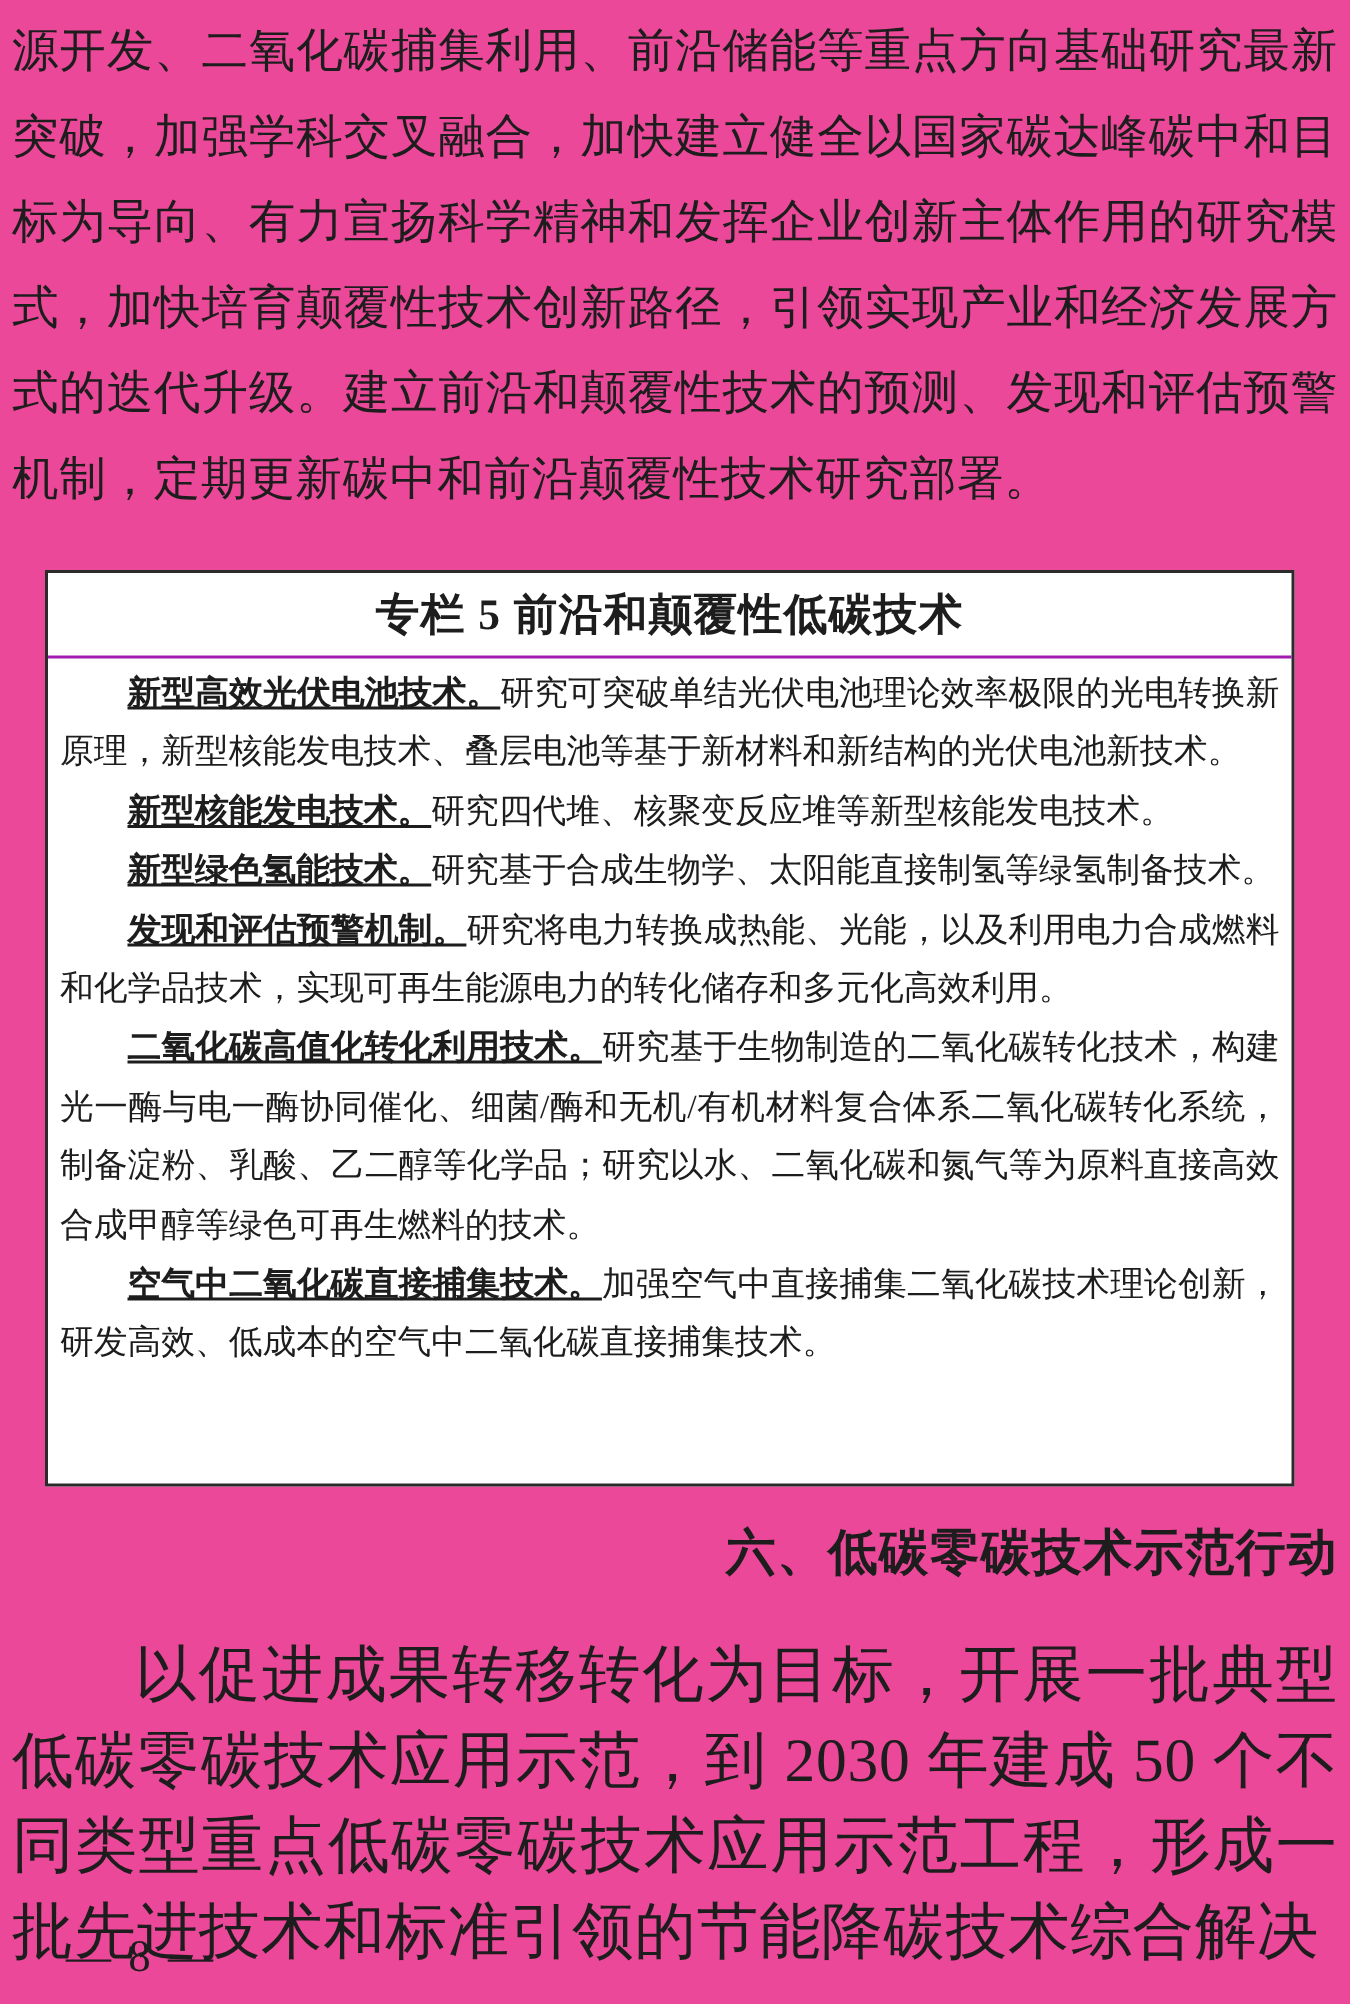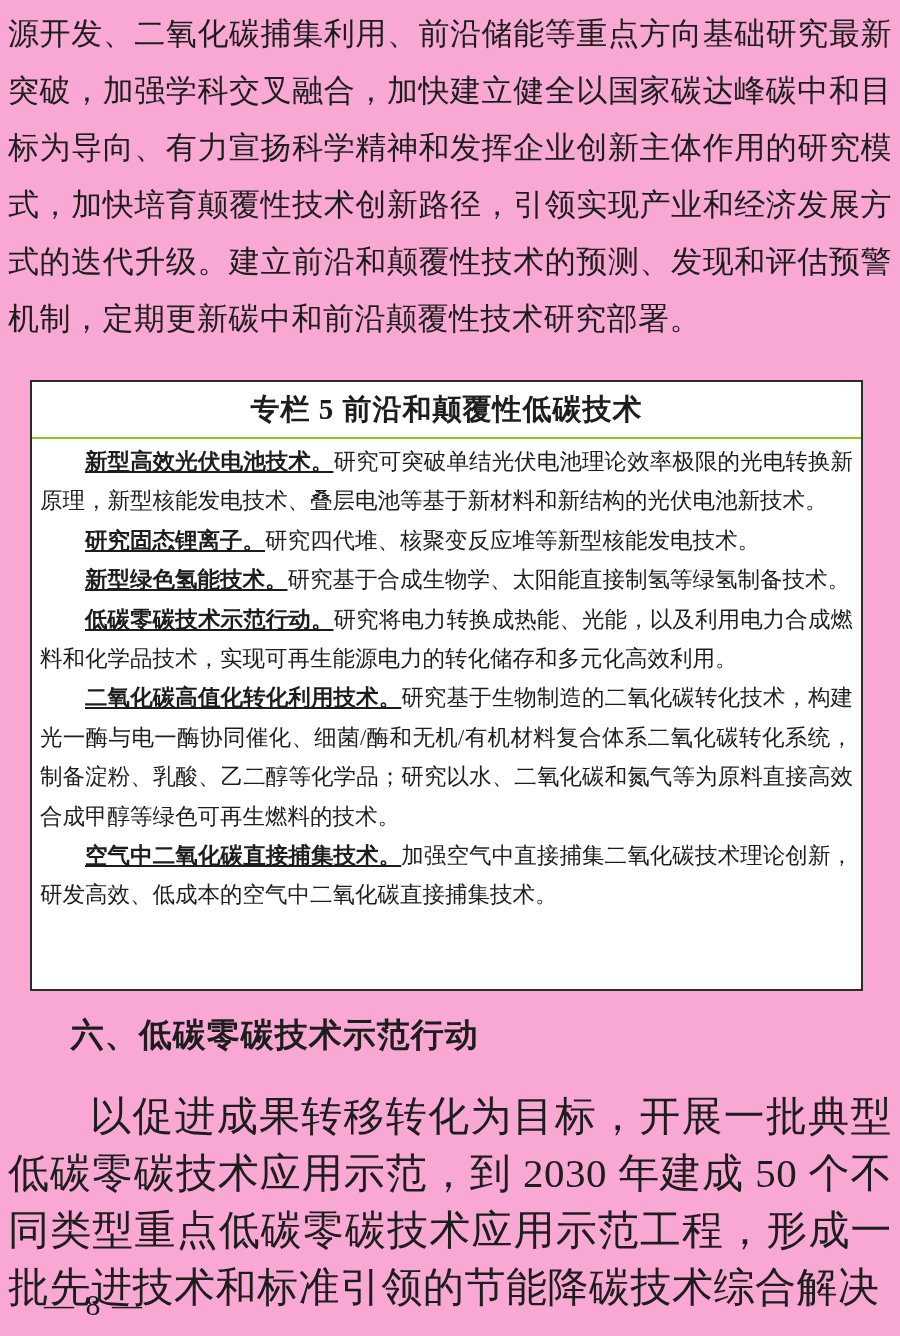--- a/index.html
+++ b/index.html
@@ -4,21 +4,21 @@
 <style>
   html, body {
     margin: 0;
     padding: 0;
     background: #ffffff;
   }
   .page {
     position: relative;
     width: 900px;
     height: 1336px;
-    background: #f9a8d4;
+    background: #ec4899;
     overflow: hidden;
     font-family: "Liberation Serif", "DejaVu Serif", serif;
     color: #1d1d1d;
   }
   
   .top-paragraph {
     position: absolute;
     left: 8px;
     top: 5px;
     width: 884px;
@@ -34,21 +34,21 @@
     left: 30px;
     top: 380px;
     width: 833px;
     height: 611px;
     border: 2px solid #2b2b2b;
     box-sizing: border-box;
     background: #ffffff;
   }
   .callout-title-row {
     height: 55px;
-    border-bottom: 2px solid #84cc16;
+    border-bottom: 2px solid #a21caf;
     display: flex;
     align-items: center;
     justify-content: center;
   }
   .callout-title {
     font-size: 29px;
     font-weight: bold;
     letter-spacing: 1px;
   }
   .callout-content {
@@ -70,20 +70,21 @@
   
   .section-heading {
     position: absolute;
     left: 8px;
     top: 1013px;
     width: 884px;
     font-size: 33px;
     font-weight: bold;
     letter-spacing: 1px;
     text-indent: 1.9em;
+    text-align: right;
   }
   
   .section-paragraph {
     position: absolute;
     left: 8px;
     top: 1088px;
     width: 884px;
     font-size: 41px;
     line-height: 57px;
     letter-spacing: 0.5px;
@@ -107,23 +108,23 @@
 <div class="page">
 
   <div class="top-paragraph">源开发、二氧化碳捕集利用、前沿储能等重点方向基础研究最新突破，加强学科交叉融合，加快建立健全以国家碳达峰碳中和目标为导向、有力宣扬科学精神和发挥企业创新主体作用的研究模式，加快培育颠覆性技术创新路径，引领实现产业和经济发展方式的迭代升级。建立前沿和颠覆性技术的预测、发现和评估预警机制，定期更新碳中和前沿颠覆性技术研究部署。</div>
 
   <div class="callout-box">
     <div class="callout-title-row">
       <span class="callout-title">专栏 5 前沿和颠覆性低碳技术</span>
     </div>
     <div class="callout-content">
         <p class="box-para"><b>新型高效光伏电池技术。</b><span>研究可突破单结光伏电池理论效率极限的光电转换新原理，新型核能发电技术、叠层电池等基于新材料和新结构的光伏电池新技术。</span></p>
-        <p class="box-para"><b>研究固态锂离子。</b><span>研究四代堆、核聚变反应堆等新型核能发电技术。</span></p>
+        <p class="box-para"><b>新型核能发电技术。</b><span>研究四代堆、核聚变反应堆等新型核能发电技术。</span></p>
         <p class="box-para"><b>新型绿色氢能技术。</b><span>研究基于合成生物学、太阳能直接制氢等绿氢制备技术。</span></p>
-        <p class="box-para"><b>低碳零碳技术示范行动。</b><span>研究将电力转换成热能、光能，以及利用电力合成燃料和化学品技术，实现可再生能源电力的转化储存和多元化高效利用。</span></p>
+        <p class="box-para"><b>发现和评估预警机制。</b><span>研究将电力转换成热能、光能，以及利用电力合成燃料和化学品技术，实现可再生能源电力的转化储存和多元化高效利用。</span></p>
         <p class="box-para"><b>二氧化碳高值化转化利用技术。</b><span>研究基于生物制造的二氧化碳转化技术，构建光一酶与电一酶协同催化、细菌/酶和无机/有机材料复合体系二氧化碳转化系统，制备淀粉、乳酸、乙二醇等化学品；研究以水、二氧化碳和氮气等为原料直接高效合成甲醇等绿色可再生燃料的技术。</span></p>
         <p class="box-para"><b>空气中二氧化碳直接捕集技术。</b><span>加强空气中直接捕集二氧化碳技术理论创新，研发高效、低成本的空气中二氧化碳直接捕集技术。</span></p>
       </div>
   </div>
 
   <div class="section-heading">六、低碳零碳技术示范行动</div>
 
   <div class="section-paragraph">以促进成果转移转化为目标，开展一批典型低碳零碳技术应用示范，到 2030 年建成 50 个不同类型重点低碳零碳技术应用示范工程，形成一批先进技术和标准引领的节能降碳技术综合解决</div>
 
   <div class="page-number">— 8 —</div>

